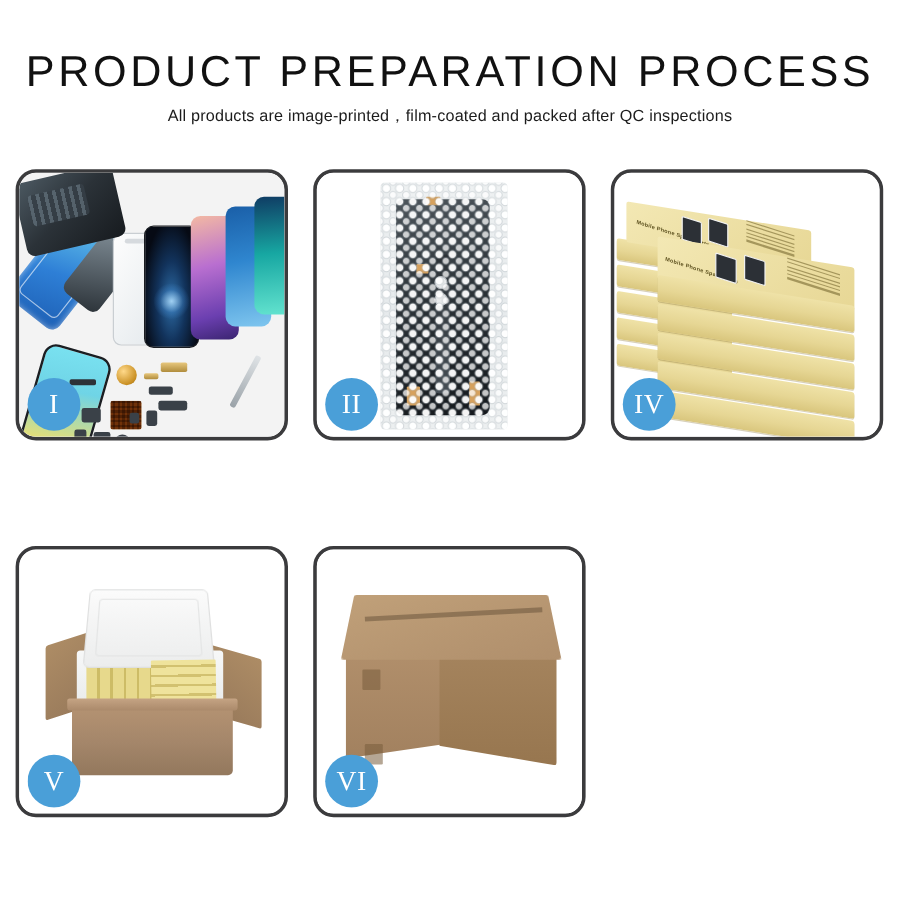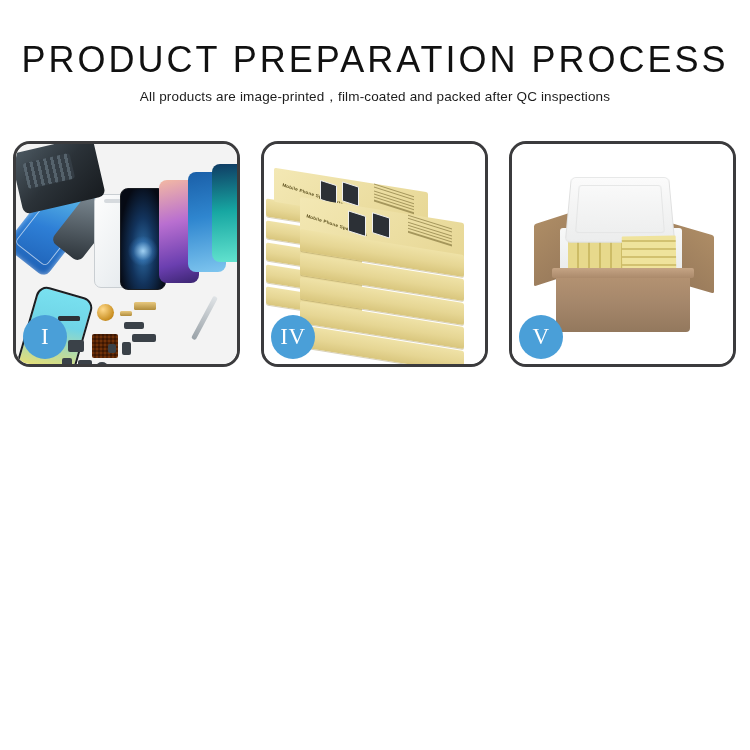--- a/index.html
+++ b/index.html
@@ -344,20 +344,36 @@
         <div class="flex-p" style="left:108px;top:178px;width:20px;height:7px;"></div>
         <div class="gold-p" style="left:118px;top:158px;width:22px;height:8px;"></div>
         <div class="gold-p" style="left:104px;top:167px;width:12px;height:5px;"></div>
         <div class="flex-p" style="left:116px;top:190px;width:24px;height:8px;"></div>
         <div class="flex-p" style="left:92px;top:200px;width:8px;height:9px;"></div>
         <div class="screwdriver"></div>
       </div>
       <div class="badge">I</div>
     </div>
 
+    <div class="panel p2">
+      <div class="panel-stage">
+        <div class="wrap-bag">
+          <div class="screen-in"></div>
+          <div class="flexcable"></div>
+          <div class="connector" style="left:45px;top:78px;"></div>
+          <div class="connector" style="left:45px;top:92px;"></div>
+          <div class="tape" style="left:38px;top:12px;width:12px;height:7px;"></div>
+          <div class="tape" style="left:30px;top:68px;width:10px;height:8px;"></div>
+          <div class="tape" style="left:22px;top:170px;width:11px;height:16px;"></div>
+          <div class="tape" style="left:74px;top:166px;width:9px;height:20px;"></div>
+          <div class="bubbles"></div>
+        </div>
+      </div>
+      <div class="badge">II</div>
+    </div>
 
 
     <div class="panel p4">
       <div class="panel-stage">
         <div class="stackwrap">
 
           <div class="sbox" style="left:2px;top:62px;width:96px;height:18px;transform:skewY(9deg);"></div>
           <div class="sbox" style="left:2px;top:84px;width:96px;height:18px;transform:skewY(9deg);"></div>
           <div class="sbox" style="left:2px;top:106px;width:96px;height:18px;transform:skewY(9deg);"></div>
           <div class="sbox" style="left:2px;top:128px;width:96px;height:18px;transform:skewY(9deg);"></div>
@@ -408,15 +424,26 @@
         <div class="flap-r"></div>
         <div class="foambody"></div>
         <div class="ybars"></div>
         <div class="ybars2"></div>
         <div class="carton-rim"></div>
         <div class="carton-body"></div>
       </div>
       <div class="badge">V</div>
     </div>
 
+    <div class="panel p6">
+      <div class="panel-stage">
+        <div class="c6-top"></div>
+        <div class="c6-seam"></div>
+        <div class="c6-left"></div>
+        <div class="c6-right"></div>
+        <div class="c6-tape" style="left:38px;top:100px;"></div>
+        <div class="c6-tape" style="left:40px;top:162px;"></div>
+      </div>
+      <div class="badge">VI</div>
+    </div>
 
   </div>
 </div>
 
 </body></html>

